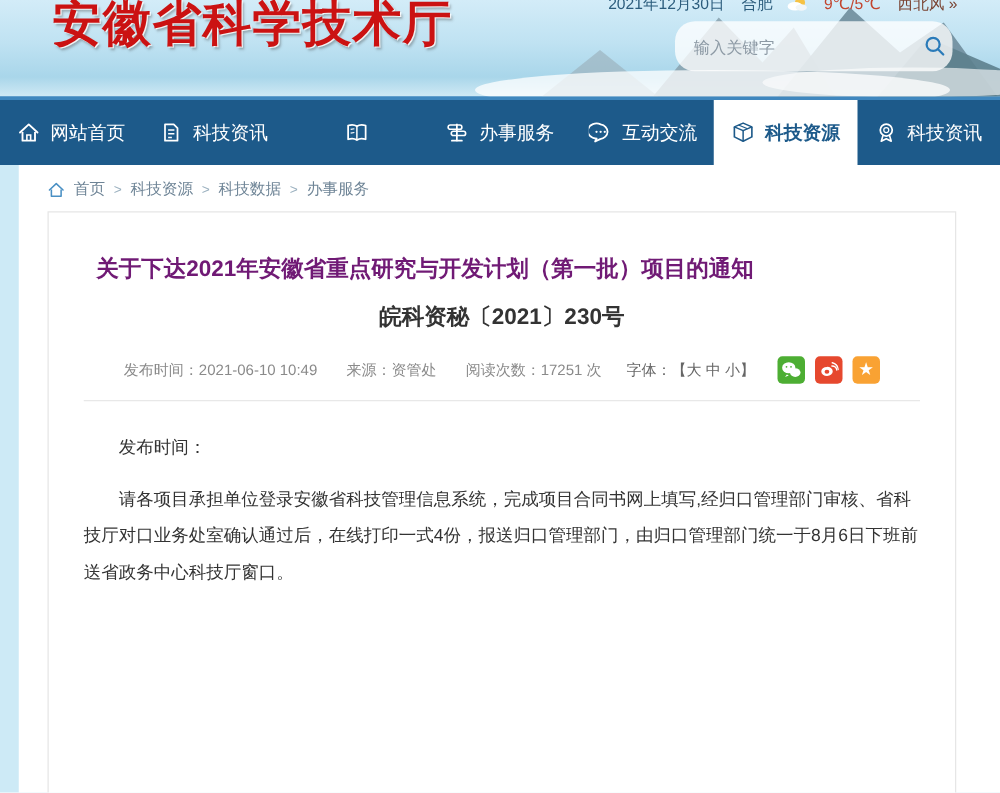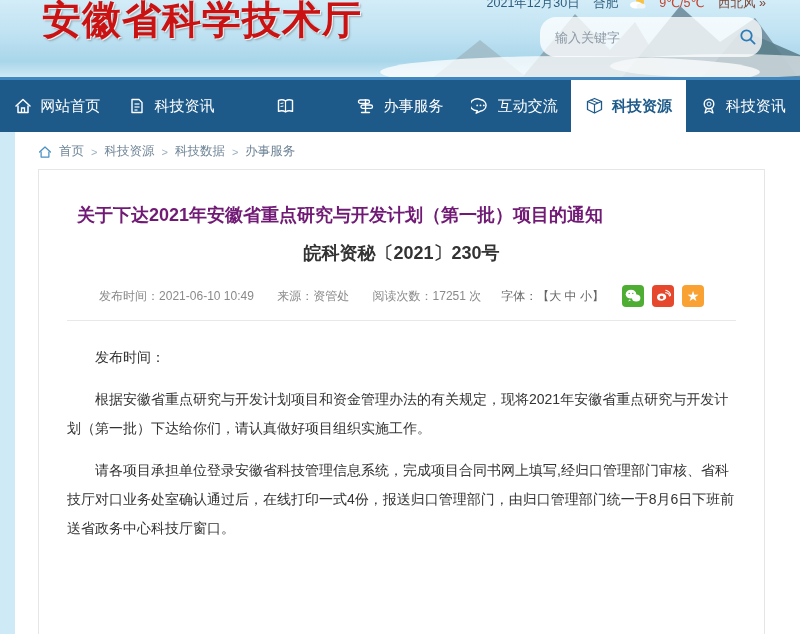--- a/index.html
+++ b/index.html
@@ -211,18 +211,17 @@
           </svg>
         </span>
         <span class="share fav">
           <span class="glyph">★</span>
         </span>
       </div>
     </div>
 
     <div class="article-body">
       <p>发布时间：</p>
-      <p>根据安徽省重点研究与开发计划项目和资金管理办法的有关规定，现将2021年安徽省重点研究与开发计划（第一批）下达给你们，请认真做好项目组织实施工作。</p>
       <p>请各项目承担单位登录安徽省科技管理信息系统，完成项目合同书网上填写,经归口管理部门审核、省科技厅对口业务处室确认通过后，在线打印一式4份，报送归口管理部门，由归口管理部门统一于8月6日下班前送省政务中心科技厅窗口。</p>
 
     </div>
   </div>
 </div>
 
 </body></html>

